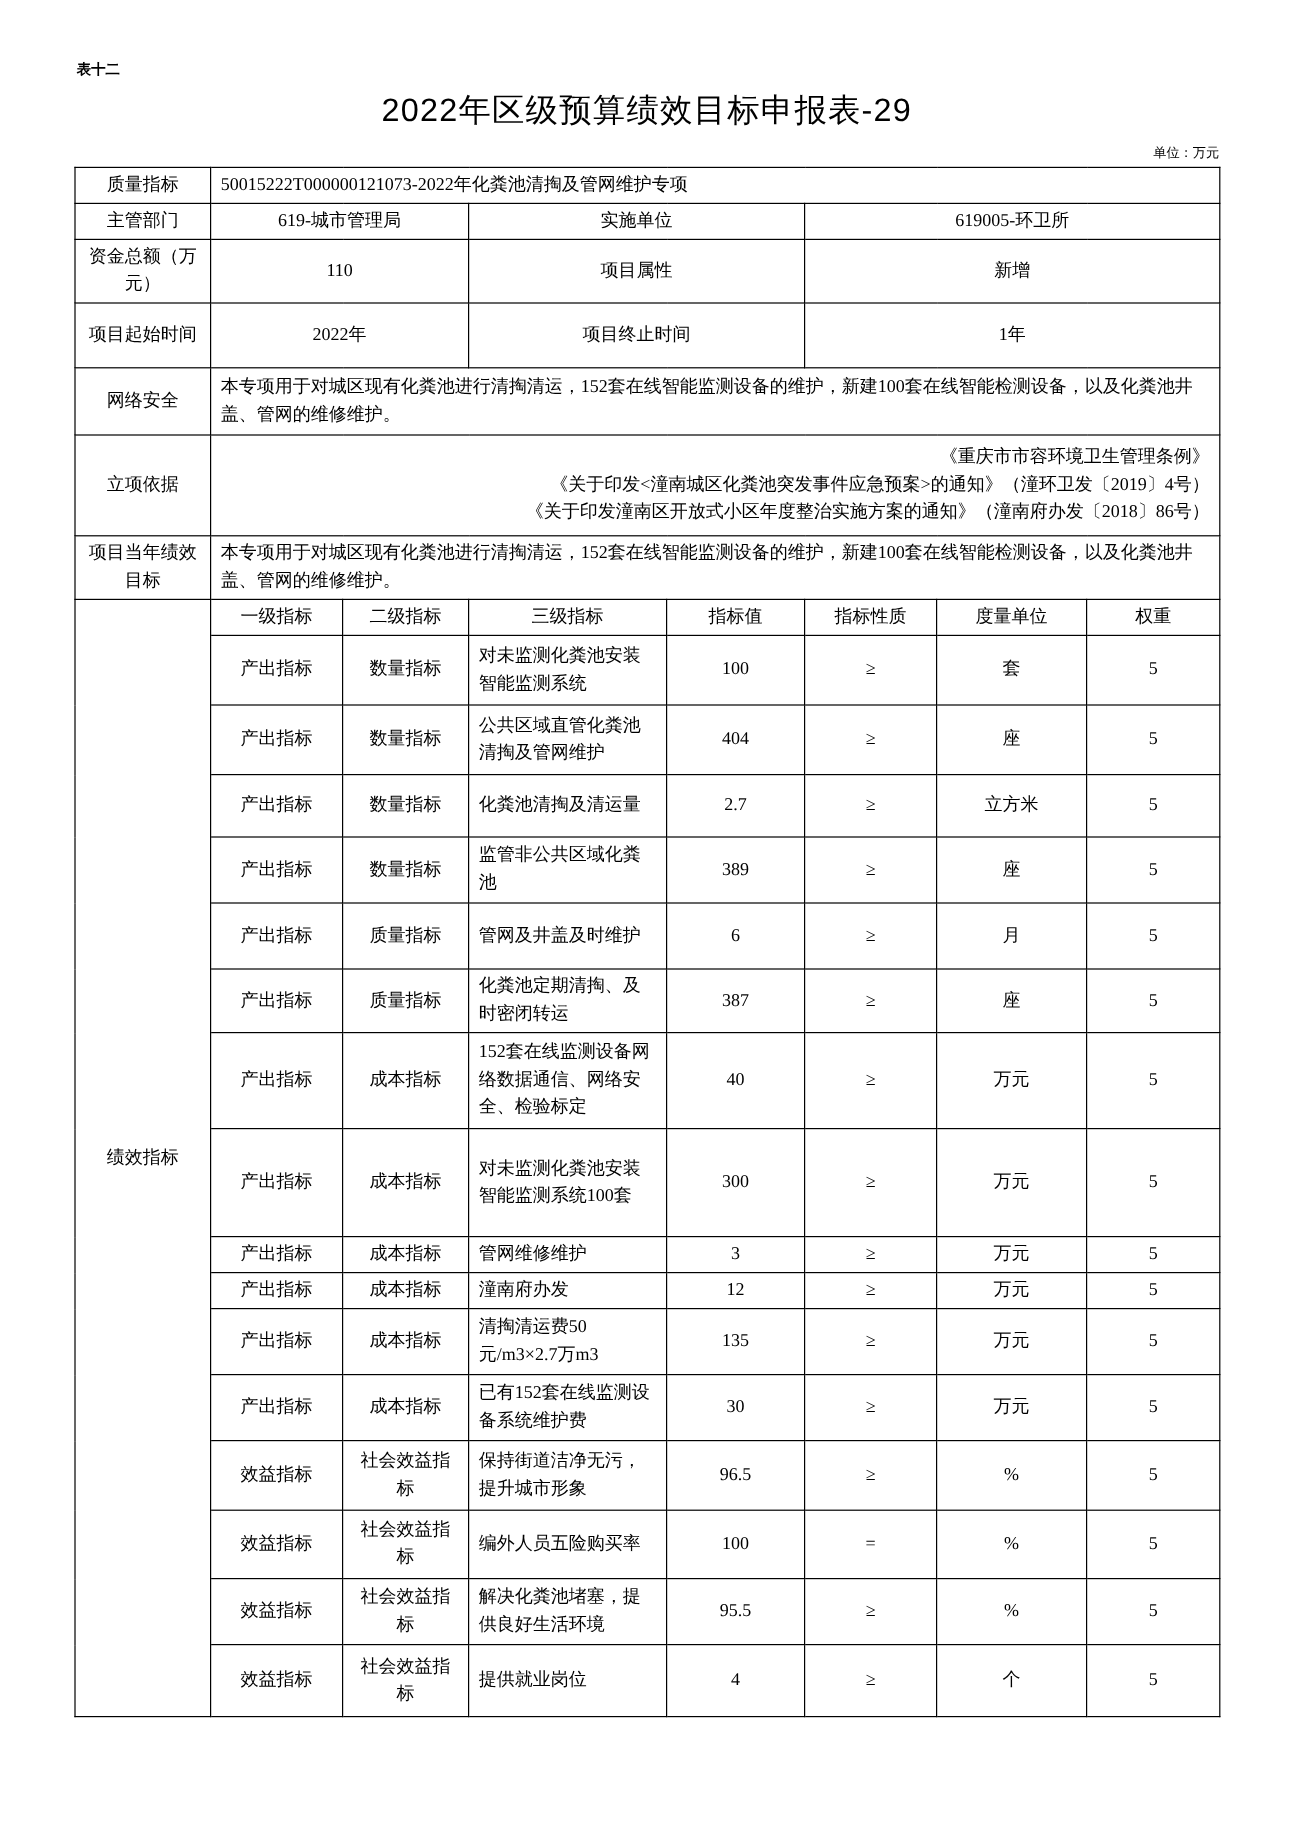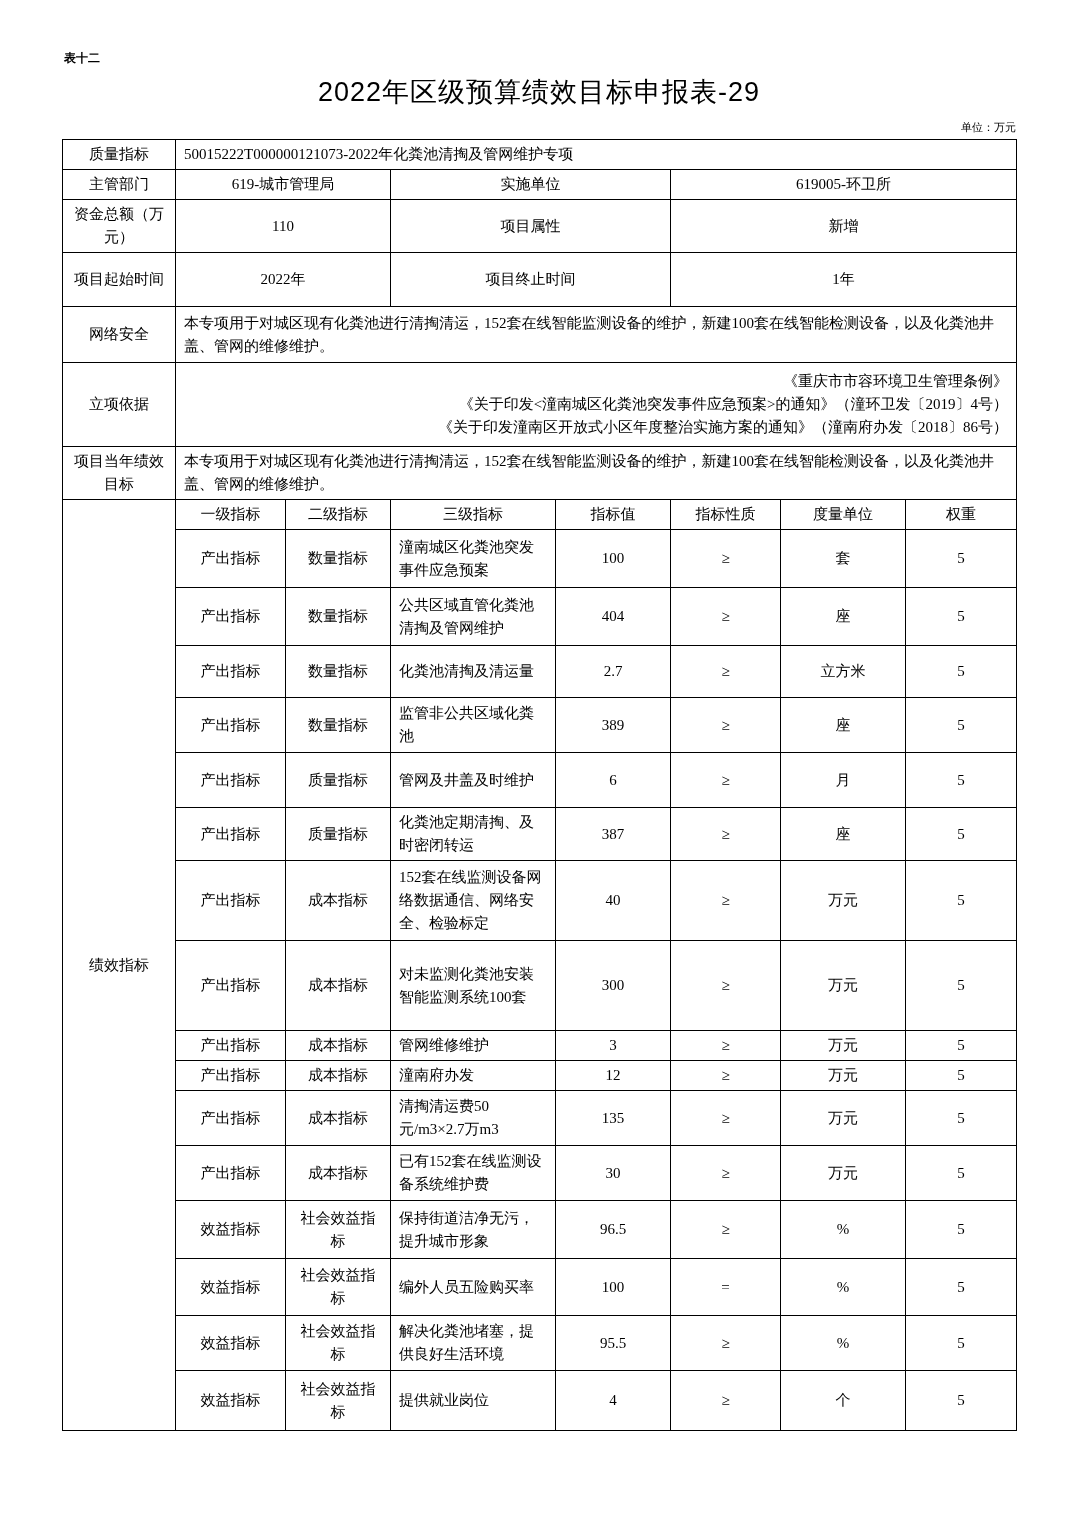--- a/index.html
+++ b/index.html
@@ -126,21 +126,21 @@
         <td>三级指标</td>
         <td>指标值</td>
         <td>指标性质</td>
         <td>度量单位</td>
         <td>权重</td>
       </tr>
 
       <tr style="height:58px">
         <td>产出指标</td>
         <td>数量指标</td>
-        <td class="left">潼南城区化粪池突发事件应急预案</td>
+        <td class="left">对未监测化粪池安装智能监测系统</td>
         <td>100</td>
         <td>≥</td>
         <td>套</td>
         <td>5</td>
       </tr>
       <tr style="height:58px">
         <td>产出指标</td>
         <td>数量指标</td>
         <td class="left">公共区域直管化粪池清掏及管网维护</td>
         <td>404</td>

